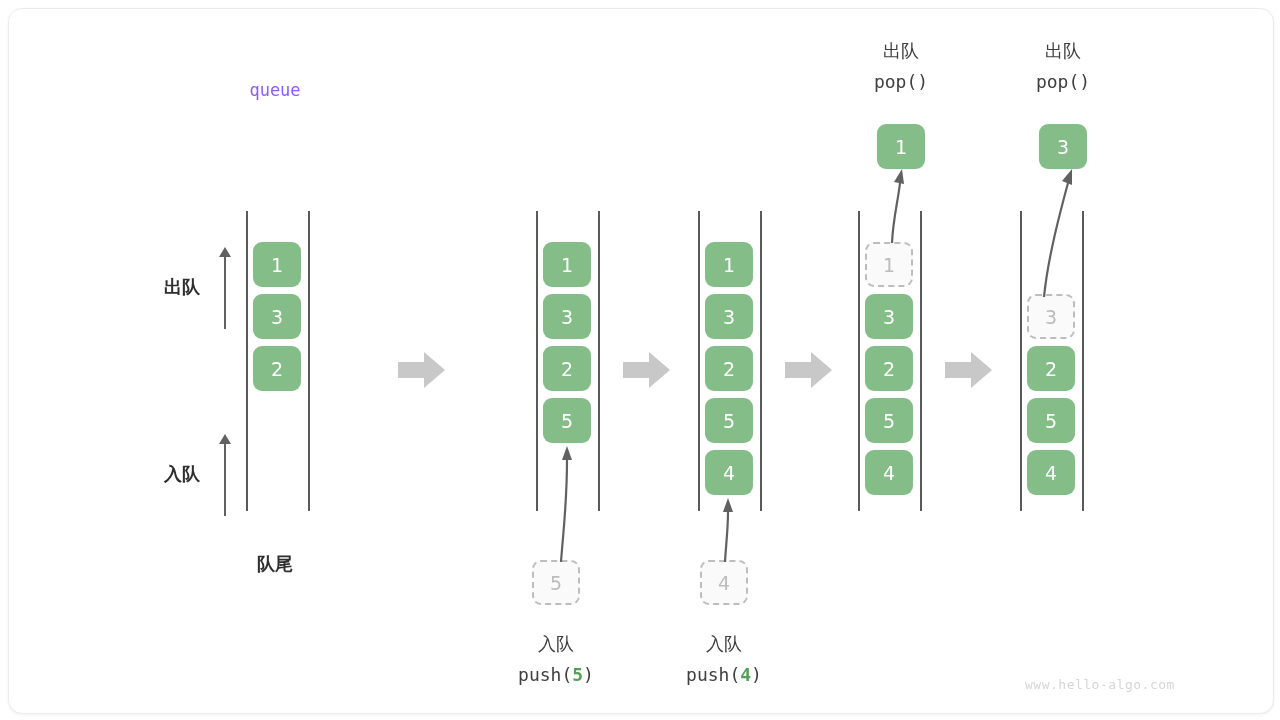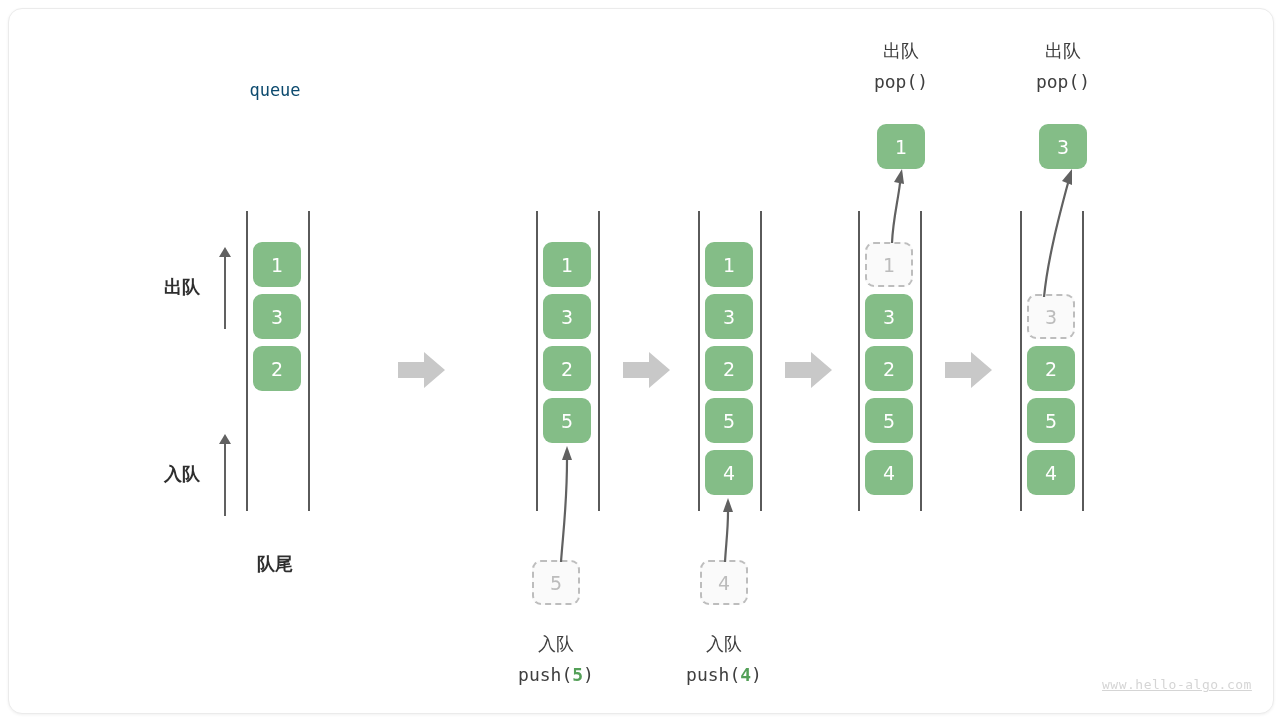--- a/index.html
+++ b/index.html
@@ -14,21 +14,21 @@
   .abs{position:absolute;}
 
   
   .title-cn{
     font-family:"DejaVu Sans","Liberation Sans",sans-serif;
     font-weight:bold;font-size:21px;color:#5d9e61;letter-spacing:1px;
     text-align:center;white-space:nowrap;
   }
   .title-mono{
     font-family:"DejaVu Sans Mono","Liberation Mono",monospace;
-    font-size:17px;color:#0c4a6e;text-align:center;white-space:nowrap;
+    font-size:17px;color:#8b5cf6;text-align:center;white-space:nowrap;
   }
   .label-cn{
     font-family:"DejaVu Sans","Liberation Sans",sans-serif;
     font-weight:bold;font-size:18px;color:#2e2e2e;
     text-align:center;white-space:nowrap;
   }
   .op-cn{
     font-family:"DejaVu Sans","Liberation Sans",sans-serif;
     font-size:18px;color:#3f3f3f;text-align:center;white-space:nowrap;
   }
@@ -175,16 +175,16 @@
     <div class="cell" style="left:15px;top:239px;">4</div>
   </div>
   <div class="cell" style="left:1030px;top:115px;">3</div>
   <svg style="left:1005px;top:152px;width:90px;height:145px;" viewBox="0 0 90 145">
     <path d="M30 136 C 34 96, 46 52, 54 22" stroke="#616161" stroke-width="2.2" fill="none"></path>
     <path d="M58 8 L48 20 L58 24 Z" fill="#616161"></path>
   </svg>
   <div class="abs op-cn" style="left:974px;top:30px;width:160px;">出队</div>
   <div class="abs op-code" style="left:974px;top:62px;width:160px;">pop()</div>
 
-  <div class="abs watermark" style="left:1093px;top:668px;text-decoration:underline;">www.hello-algo.com</div>
+  <div class="abs watermark" style="left:1016px;top:668px;">www.hello-algo.com</div>
 
  </div>
 </div>
 
 </body></html>

